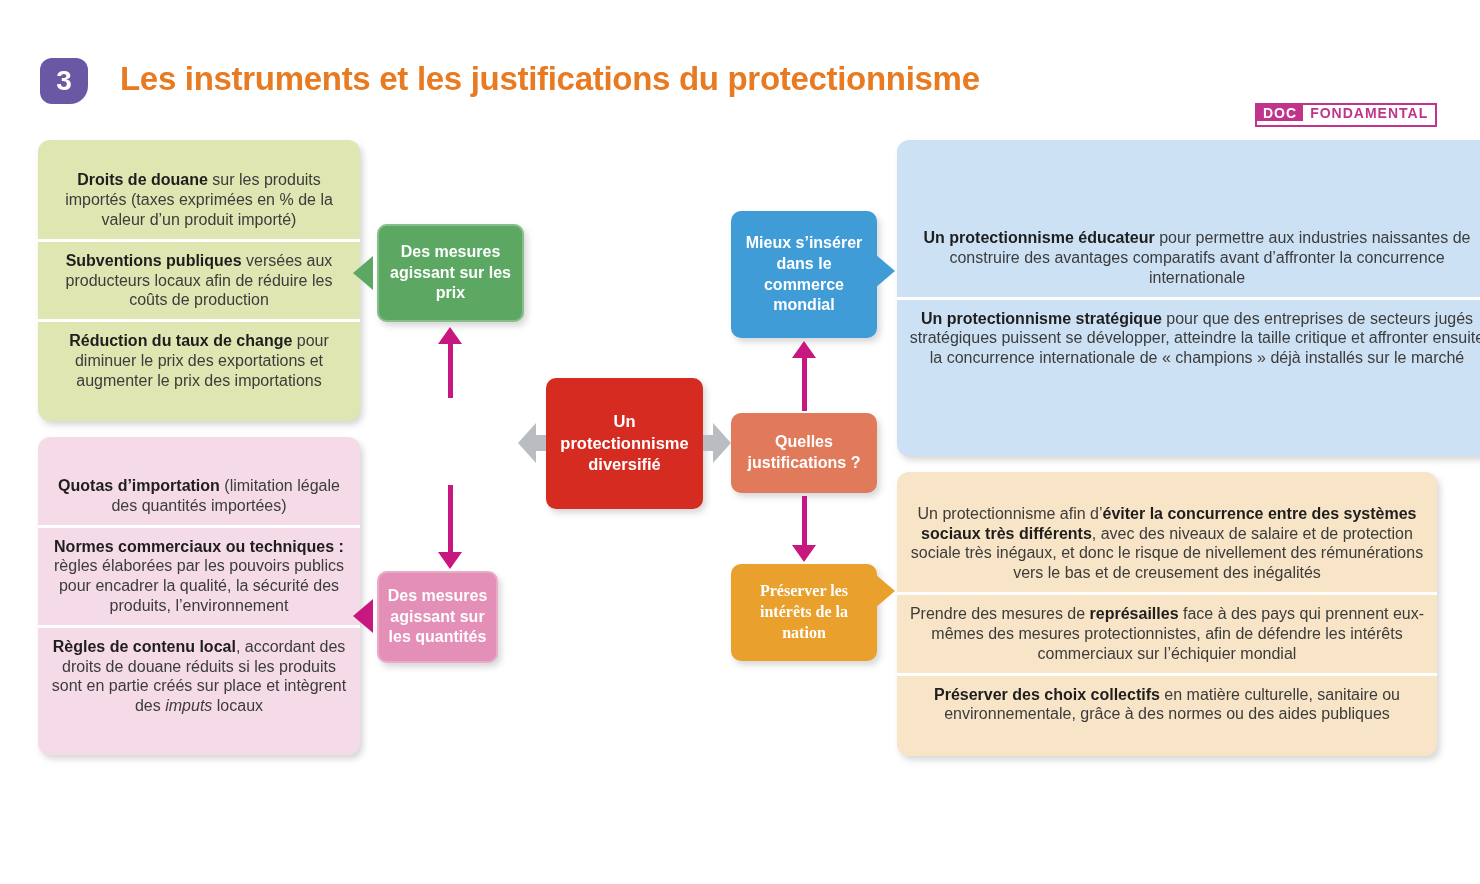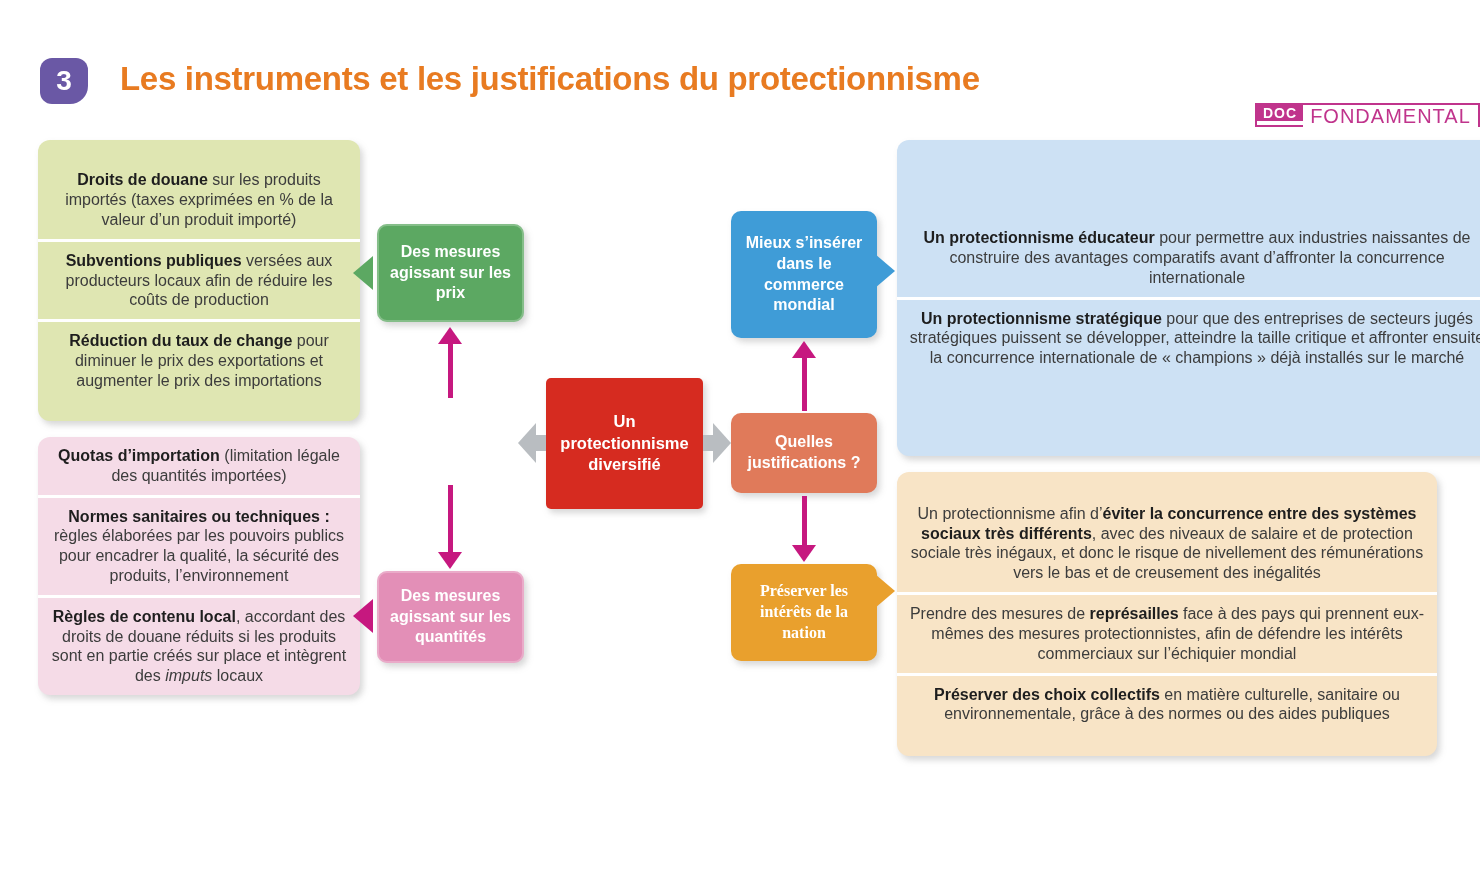--- a/index.html
+++ b/index.html
@@ -22,51 +22,51 @@
   .doc-badge{
     position:absolute;left:1255px;top:103px;height:24px;
     display:flex;align-items:flex-start;border:2px solid var(--magenta,#c0348c);
     background:#fff;box-sizing:border-box;
   }
   .doc-badge .doc{
     background:var(--magenta,#c0348c);color:#fff;font-weight:bold;font-size:14px;
     display:flex;align-items:center;padding:0 6px;letter-spacing:1px;
   }
   .doc-badge .fond{
-    color:var(--magenta,#c0348c);font-weight:normal;font-size:20px;
+    color:var(--magenta,#c0348c);font-weight:bold;font-size:14px;
     display:flex;align-items:center;padding:0 7px;letter-spacing:1px;background:#fff;
   }
   
   .panel{
     position:absolute;border-radius:12px;box-sizing:border-box;
     box-shadow:3px 4px 6px rgba(140,140,140,.35);
     display:flex;flex-direction:column;justify-content:center;
   }
   .panel .item{
     padding:9px 12px;text-align:center;
     font-size:16px;line-height:1.24;color:#3c3c3c;
   }
   .panel .item + .item{border-top:3px solid #ffffff;}
   .panel .b{font-weight:bold;color:#1e1e1e;text-align:right;}
   .panel .i{font-style:italic;}
   .panel-prices{left:38px;top:140px;width:322px;height:281px;background:var(--panel-green,#dfe6b2);}
-  .panel-quantities{left:38px;top:437px;width:322px;height:258px;background:var(--panel-pink,#f5dbe7);}
+  .panel-quantities{left:38px;top:437px;width:322px;height:318px;background:var(--panel-pink,#f5dbe7);}
   .panel-trade{left:897px;top:140px;width:600px;height:316px;background:var(--panel-blue,#cde1f4);}
   .panel-nation{left:897px;top:472px;width:540px;height:284px;background:var(--panel-peach,#f8e4c6);}
   
   .node{
     position:absolute;border-radius:10px;color:#fff;font-weight:bold;
     display:flex;align-items:center;justify-content:center;text-align:center;
     font-size:16px;line-height:1.3;padding:6px;box-sizing:border-box;
     box-shadow:3px 4px 6px rgba(140,140,140,.35);
   }
   .node-prices{left:377px;top:224px;width:147px;height:98px;background:var(--box-green,#5ca862);box-shadow:inset 0 0 0 2px rgba(255,255,255,.25),3px 4px 6px rgba(140,140,140,.35);}
   .node-instruments{left:377px;top:400px;width:147px;height:83px;background:var(--box-salmon,#e07a5a);}
-  .node-quantities{left:377px;top:571px;width:147px;height:92px;background:var(--box-pink,#e38fb7);box-shadow:inset 0 0 0 2px rgba(255,255,255,.25),3px 4px 6px rgba(140,140,140,.35);}
-  .node-root{left:546px;top:378px;width:157px;height:131px;background:var(--box-red,#d62b20);border-radius:5px;font-size:16.5px;}
+  .node-quantities{left:377px;top:571px;width:121px;height:92px;background:var(--box-pink,#e38fb7);box-shadow:inset 0 0 0 2px rgba(255,255,255,.25),3px 4px 6px rgba(140,140,140,.35);}
+  .node-root{left:546px;top:378px;width:157px;height:131px;background:var(--box-red,#d62b20);border-radius:10px;font-size:16.5px;}
   .node-trade{left:731px;top:211px;width:146px;height:127px;background:var(--box-blue,#3f9cd7);}
   .node-justifications{left:731px;top:413px;width:146px;height:80px;background:var(--box-salmon,#e07a5a);}
   .node-nation{left:731px;top:564px;width:146px;height:97px;background:var(--box-orange,#e9a02d);font-family:Liberation Serif, serif;}
   
   .varrow{position:absolute;width:24px;display:flex;flex-direction:column;align-items:center;}
   .varrow .shaft{width:5px;flex:1;background:var(--magenta-arrow,#c6187f);}
   .varrow .head-up{width:0;height:0;border-left:12px solid transparent;border-right:12px solid transparent;border-bottom:17px solid var(--magenta-arrow,#c6187f);}
   .varrow .head-down{width:0;height:0;border-left:12px solid transparent;border-right:12px solid transparent;border-top:17px solid var(--magenta-arrow,#c6187f);}
   
   .garrow{position:absolute;display:flex;align-items:center;}
@@ -95,21 +95,21 @@
   </div>
 
   <div class="panel panel-prices">
     <div class="item"><span class="b">Droits de douane</span><span> sur les produits importés (taxes exprimées en % de la valeur d’un produit importé)</span></div>
     <div class="item"><span class="b">Subventions publiques</span><span> versées aux producteurs locaux afin de réduire les coûts de production</span></div>
     <div class="item"><span class="b">Réduction du taux de change</span><span> pour diminuer le prix des exportations et augmenter le prix des importations</span></div>
   </div>
 
   <div class="panel panel-quantities">
     <div class="item"><span class="b">Quotas d’importation</span><span> (limitation légale des quantités importées)</span></div>
-    <div class="item"><span class="b">Normes sanitaires ou techniques :</span><span> règles élaborées par les pouvoirs publics pour encadrer la qualité, la sécurité des produits, l’environnement</span></div>
+    <div class="item"><span class="b">Normes commerciaux ou techniques :</span><span> règles élaborées par les pouvoirs publics pour encadrer la qualité, la sécurité des produits, l’environnement</span></div>
     <div class="item"><span class="b">Règles de contenu local</span><span>, accordant des droits de douane réduits si les produits sont en partie créés sur place et intègrent des </span><span class="i">imputs</span><span> locaux</span></div>
   </div>
 
   <div class="panel panel-trade">
     <div class="item"><span class="b">Un protectionnisme éducateur</span><span> pour permettre aux industries naissantes de construire des avantages comparatifs avant d’affronter la concurrence internationale</span></div>
     <div class="item"><span class="b">Un protectionnisme stratégique</span><span> pour que des entreprises de secteurs jugés stratégiques puissent se développer, atteindre la taille critique et affronter ensuite la concurrence internationale de « champions » déjà installés sur le marché</span></div>
   </div>
 
   <div class="panel panel-nation">
     <div class="item"><span>Un protectionnisme afin d’</span><span class="b">éviter la concurrence entre des systèmes sociaux très différents</span><span>, avec des niveaux de salaire et de protection sociale très inégaux, et donc le risque de nivellement des rémunérations vers le bas et de creusement des inégalités</span></div>

